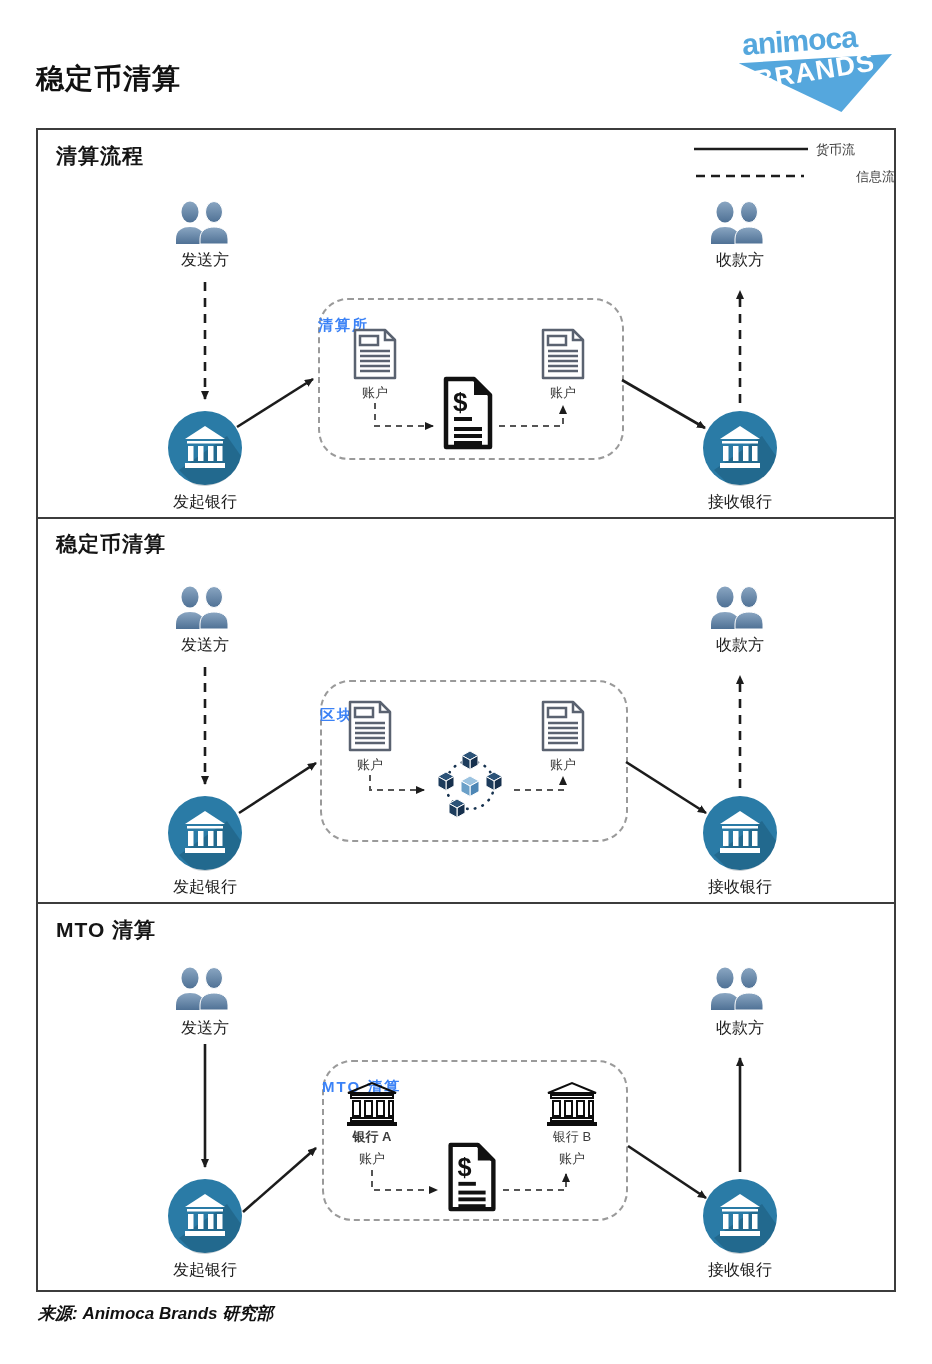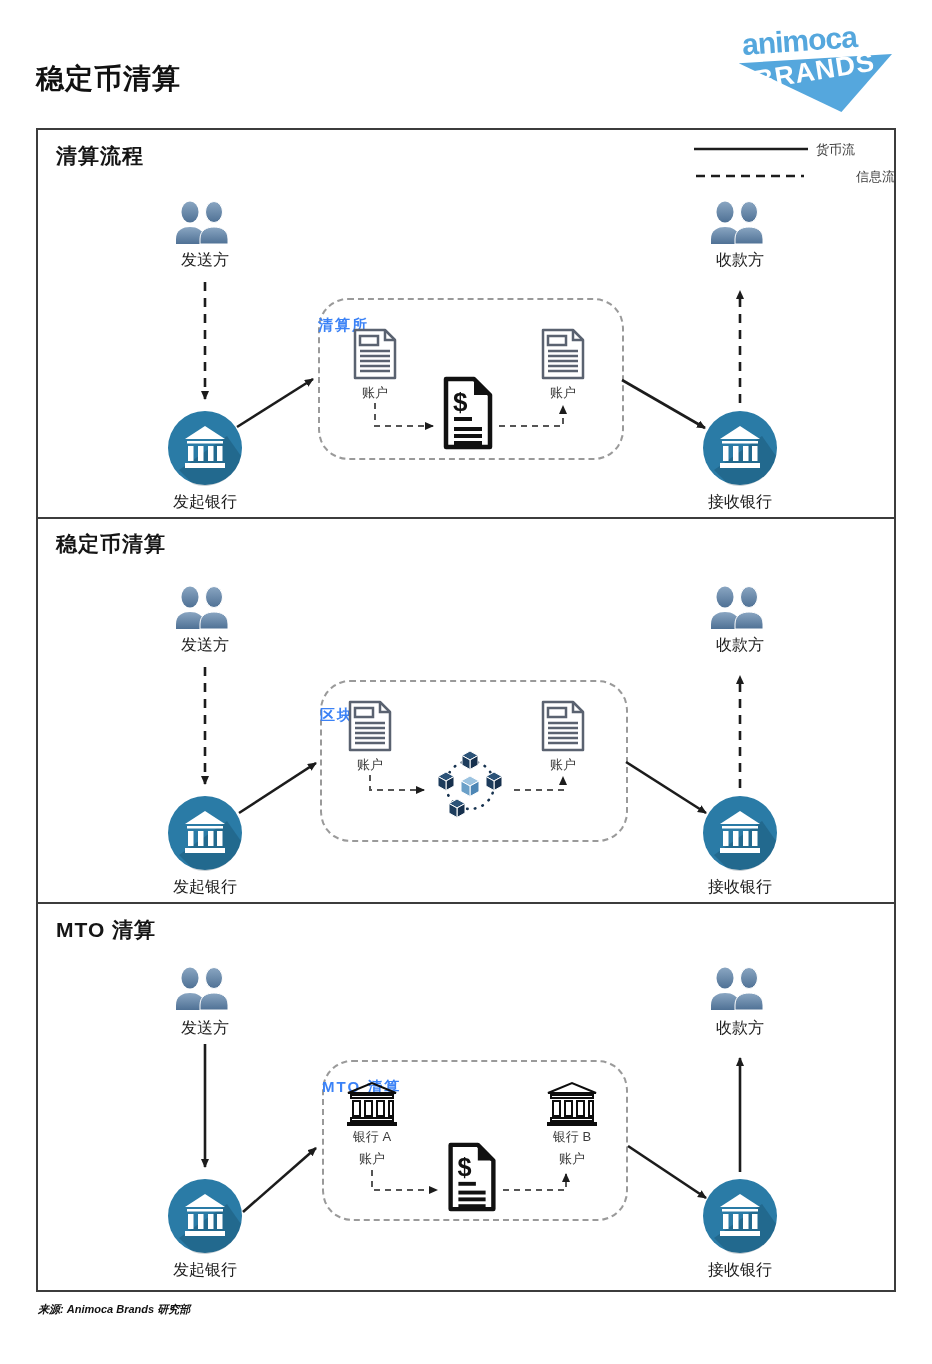--- a/index.html
+++ b/index.html
@@ -10,21 +10,21 @@
   .panel-title{font-size:21px;font-weight:700;color:#151515;letter-spacing:1px;z-index:3;}
   .label{font-size:16px;color:#1d1d1d;text-align:center;z-index:3;}
   .small-label{font-size:13px;color:#3c3c3c;text-align:center;z-index:3;}
   .legend-label{font-size:13px;color:#3d3d3d;z-index:3;}
   .outer-frame{border:2px solid #3c3c3c;z-index:0;}
   .divider{background:#3c3c3c;height:2px;z-index:1;}
   .dash-box{border:2px dashed #9a9a9a;border-radius:30px;z-index:1;background:transparent;}
   .box-title{font-size:15px;font-weight:600;color:#3b82f6;text-align:left;letter-spacing:2px;z-index:3;}
   .icon{z-index:3;}
   svg.overlay{position:absolute;left:0;top:0;z-index:2;pointer-events:none;}
-  .footer{font-size:11px;font-weight:700;font-style:italic;color:#111;}
+  .footer{font-size:17px;font-weight:700;font-style:italic;color:#111;}
   .logo-word1{font-size:30px;font-weight:800;color:#55a7dd;letter-spacing:-1px;transform:rotate(-4deg);z-index:3;position:absolute;}
   .logo-word2{font-size:27px;font-weight:800;color:#ffffff;letter-spacing:1px;transform:rotate(-9deg);z-index:3;position:absolute;}
   .logo-swoosh{position:absolute;background:#55a7dd;clip-path:polygon(3% 16%,100% 0%,68% 100%);z-index:1;}
 </style>
 </head>
 <body>
 
 <div id="stage">
 
   <div class="abs page-title" style="left:36px;top:60px;">稳定币清算</div>
@@ -358,21 +358,21 @@
       <path d="M4,13 L28,3 L52,13 Z"></path>
       <rect x="7" y="15" width="42" height="3"></rect>
       <rect x="9" y="21" width="7" height="15"></rect>
       <rect x="21" y="21" width="7" height="15"></rect>
       <rect x="33" y="21" width="7" height="15"></rect>
       <rect x="45" y="21" width="4" height="15"></rect>
       <rect x="7" y="38" width="42" height="3"></rect>
       <rect x="4" y="43" width="48" height="2"></rect>
     </svg>
   </div>
-  <div class="abs small-label" style="left:337px;top:1128px;width:70px;">银行 A</div>
+  <div class="abs small-label" style="left:337px;top:1128px;width:70px;font-weight:bold;">银行 A</div>
   <div class="abs small-label" style="left:342px;top:1150px;width:60px;">账户</div>
 
   <div class="abs icon" style="left:544px;top:1080px;">
     <svg width="56" height="46" viewBox="0 0 56 46" fill="none" stroke="#0d0d0d" stroke-width="2">
       <path d="M4,13 L28,3 L52,13 Z"></path>
       <rect x="7" y="15" width="42" height="3"></rect>
       <rect x="9" y="21" width="7" height="15"></rect>
       <rect x="21" y="21" width="7" height="15"></rect>
       <rect x="33" y="21" width="7" height="15"></rect>
       <rect x="45" y="21" width="4" height="15"></rect>

